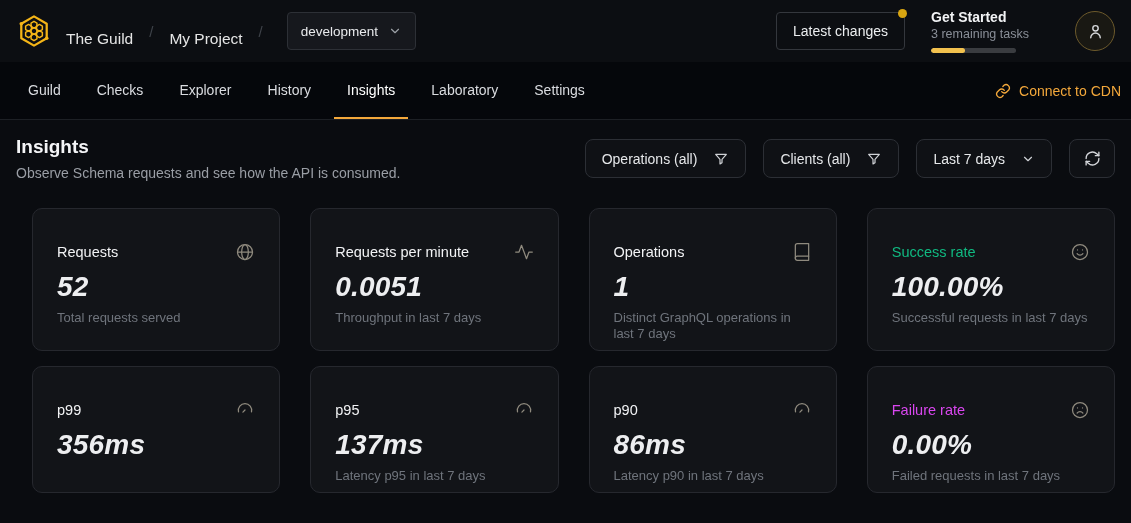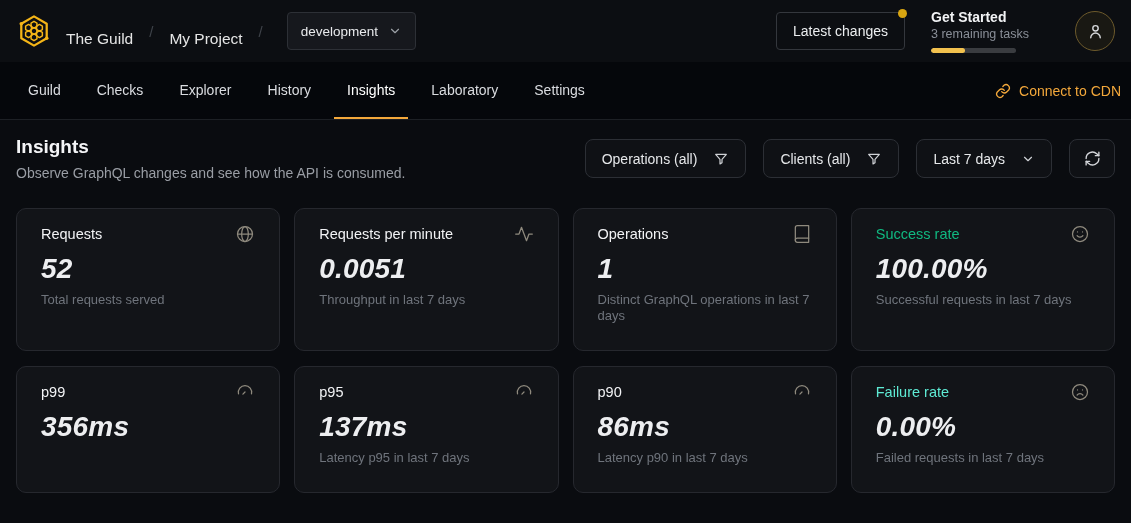--- a/index.html
+++ b/index.html
@@ -84,21 +84,22 @@
   }
 
   
   .cards {
     margin-top: 27px;
     display: grid; grid-template-columns: repeat(4, 1fr);
     grid-template-rows: 143px 127px; gap: 15px 14px;
   }
   .card {
     background: #121418; border: 1px solid #26282e; border-radius: 10px;
-    padding: 15px 24px;
+    padding: 33px 24px;
+    margin-left: 16px;
   }
   .card-head { display: flex; align-items: flex-start; justify-content: space-between; }
   .card-title { font-size: 14.5px; font-weight: 500; color: #f2f3f5; padding-top: 2px; }
   .card-icon { color: #8f8a7e; }
   .card-value {
     font-size: 28px; font-weight: 700; color: #edeef0;
     margin-top: 9px; letter-spacing: 0.2px; font-style: italic;
   }
   .card-sub { font-size: 13px; color: #6f747c; margin-top: 7px; line-height: 1.25; }
 </style>
@@ -178,21 +179,21 @@
       </svg>
     </span>
     <span>Connect to CDN</span>
   </div>
 </nav>
 
 <main class="main">
   <div class="page-head">
     <div>
       <h1 class="page-title">Insights</h1>
-      <div class="page-sub">Observe GraphQL changes and see how the API is consumed.</div>
+      <div class="page-sub">Observe Schema requests and see how the API is consumed.</div>
     </div>
     <div class="filters">
       <button class="filter-btn">
         <span>Operations (all)</span>
         <span class="f-icon">
           <svg width="16" height="16" viewBox="0 0 24 24" fill="none" stroke="currentColor" stroke-width="1.8" stroke-linejoin="round">
               <path d="M4 5h16l-6.5 7.5v5l-3 1.8v-6.8z"></path>
             </svg>
         </span>
       </button>
@@ -320,21 +321,21 @@
               <path d="M12 12l-2.5 2.5"></path>
             </svg>
           </span>
     </div>
     <div class="card-value">86ms</div>
     <div class="card-sub">Latency p90 in last 7 days</div>
   </div>
 
   <div class="card">
     <div class="card-head">
-      <span class="card-title" style="color: #5eead4;">Failure rate</span>
+      <span class="card-title" style="color: #d946ef;">Failure rate</span>
       <span class="card-icon">
             <svg width="20" height="20" viewBox="0 0 24 24" fill="none" stroke="currentColor" stroke-linecap="round" stroke-linejoin="round" stroke-width="1.5">
               <circle cx="12" cy="12" r="9"></circle>
               <path d="M8.5 15.7s1.3-1.8 3.5-1.8 3.5 1.8 3.5 1.8"></path>
               <path d="M9 9.5h.01"></path>
               <path d="M15 9.5h.01"></path>
             </svg>
           </span>
     </div>
     <div class="card-value">0.00%</div>

